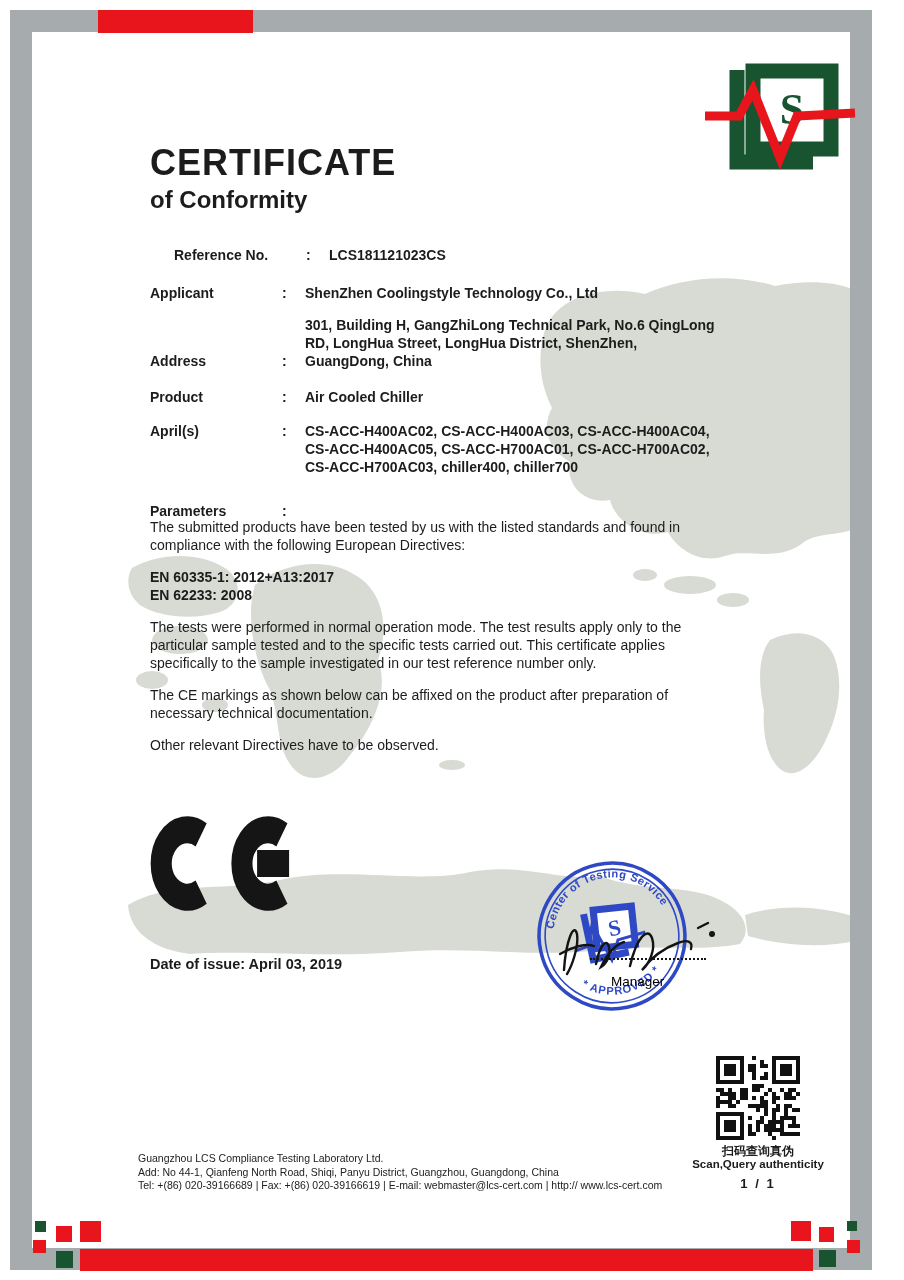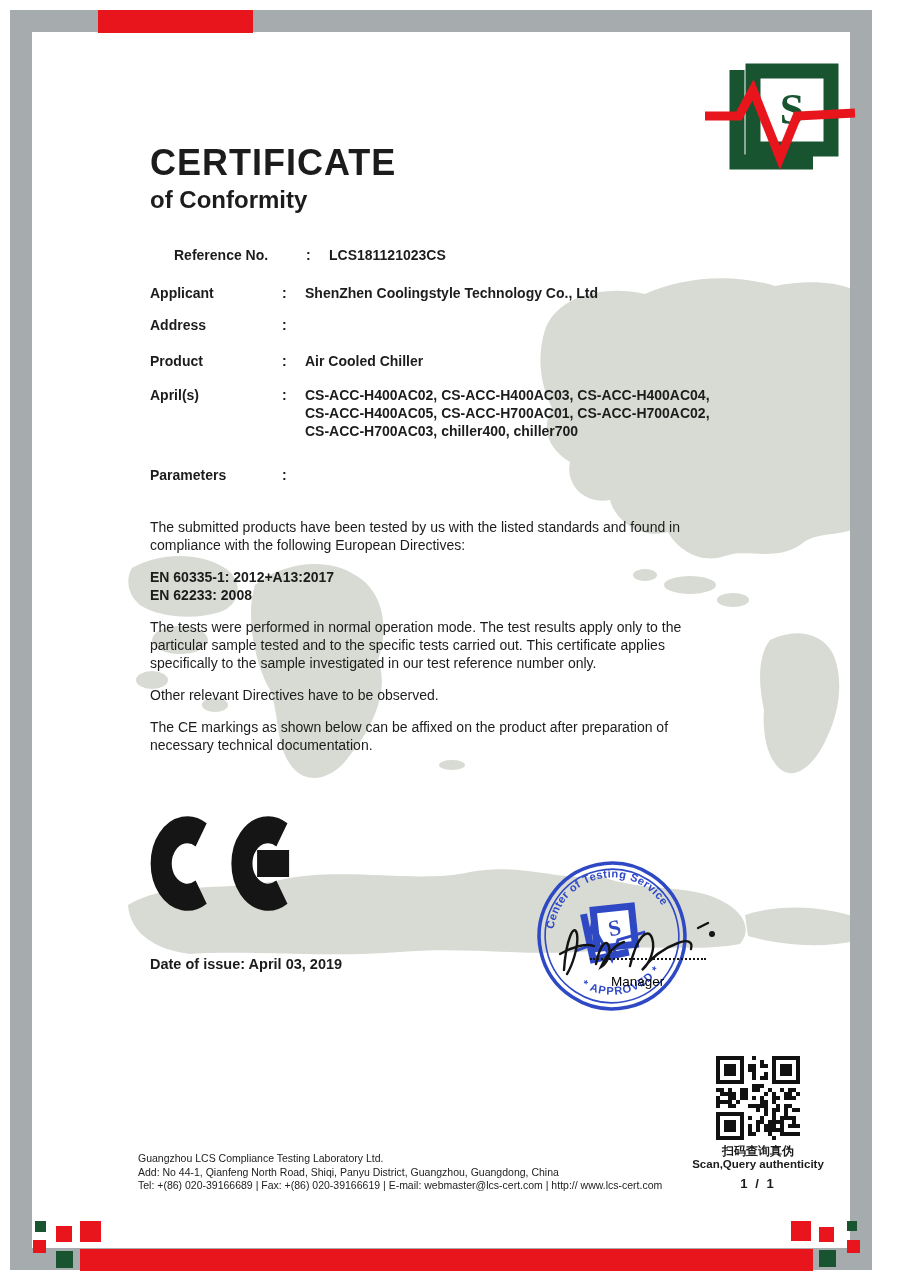--- a/index.html
+++ b/index.html
@@ -109,20 +109,21 @@
         <div class="fvalue">LCS181121023CS</div>
       </div>
       <div class="frow m-app">
         <div class="flabel">Applicant</div>
         <div class="fcolon">:</div>
         <div class="fvalue">ShenZhen Coolingstyle Technology Co., Ltd</div>
       </div>
       <div class="frow m-addr">
         <div class="flabel">Address</div>
         <div class="fcolon">:</div>
+        <div class="fvalue">301, Building H, GangZhiLong Technical Park, No.6 QingLong RD, LongHua Street, LongHua District, ShenZhen, GuangDong, China</div>
       </div>
       <div class="frow m-prod">
         <div class="flabel">Product</div>
         <div class="fcolon">:</div>
         <div class="fvalue">Air Cooled Chiller</div>
       </div>
       <div class="frow m-mod">
         <div class="flabel">April(s)</div>
         <div class="fcolon">:</div>
         <div class="fvalue">CS-ACC-H400AC02, CS-ACC-H400AC03, CS-ACC-H400AC04, CS-ACC-H400AC05, CS-ACC-H700AC01, CS-ACC-H700AC02, CS-ACC-H700AC03, chiller400, chiller700</div>
@@ -133,22 +134,22 @@
       </div>
     </div>
 
     <div class="bodytext">
       <p>The submitted products have been tested by us with the listed standards and found in compliance with the following European Directives:</p>
       <p class="bold" style="margin-bottom:14px;">
         <span>EN 60335-1: 2012+A13:2017</span><br>
         <span>EN 62233: 2008</span>
       </p>
       <p>The tests were performed in normal operation mode. The test results apply only to the particular sample tested and to the specific tests carried out. This certificate applies specifically to the sample investigated in our test reference number only.</p>
+      <p>The CE markings as shown below can be affixed on the product after preparation of necessary technical documentation.</p>
       <p>Other relevant Directives have to be observed.</p>
-      <p>The CE markings as shown below can be affixed on the product after preparation of necessary technical documentation.</p>
     </div>
 
     <svg class="ce" width="160" height="103" viewBox="0 0 220 110" preserveAspectRatio="none">
       <g stroke="#151515" stroke-width="29" fill="none">
         <path d="M 73.1,24.4 A 36,36 0 1 0 73.1,85.6"></path>
         <path d="M 184.1,24.4 A 36,36 0 1 0 184.1,85.6"></path>
         <path d="M 150,55 L 194,55"></path>
       </g>
     </svg>
 

